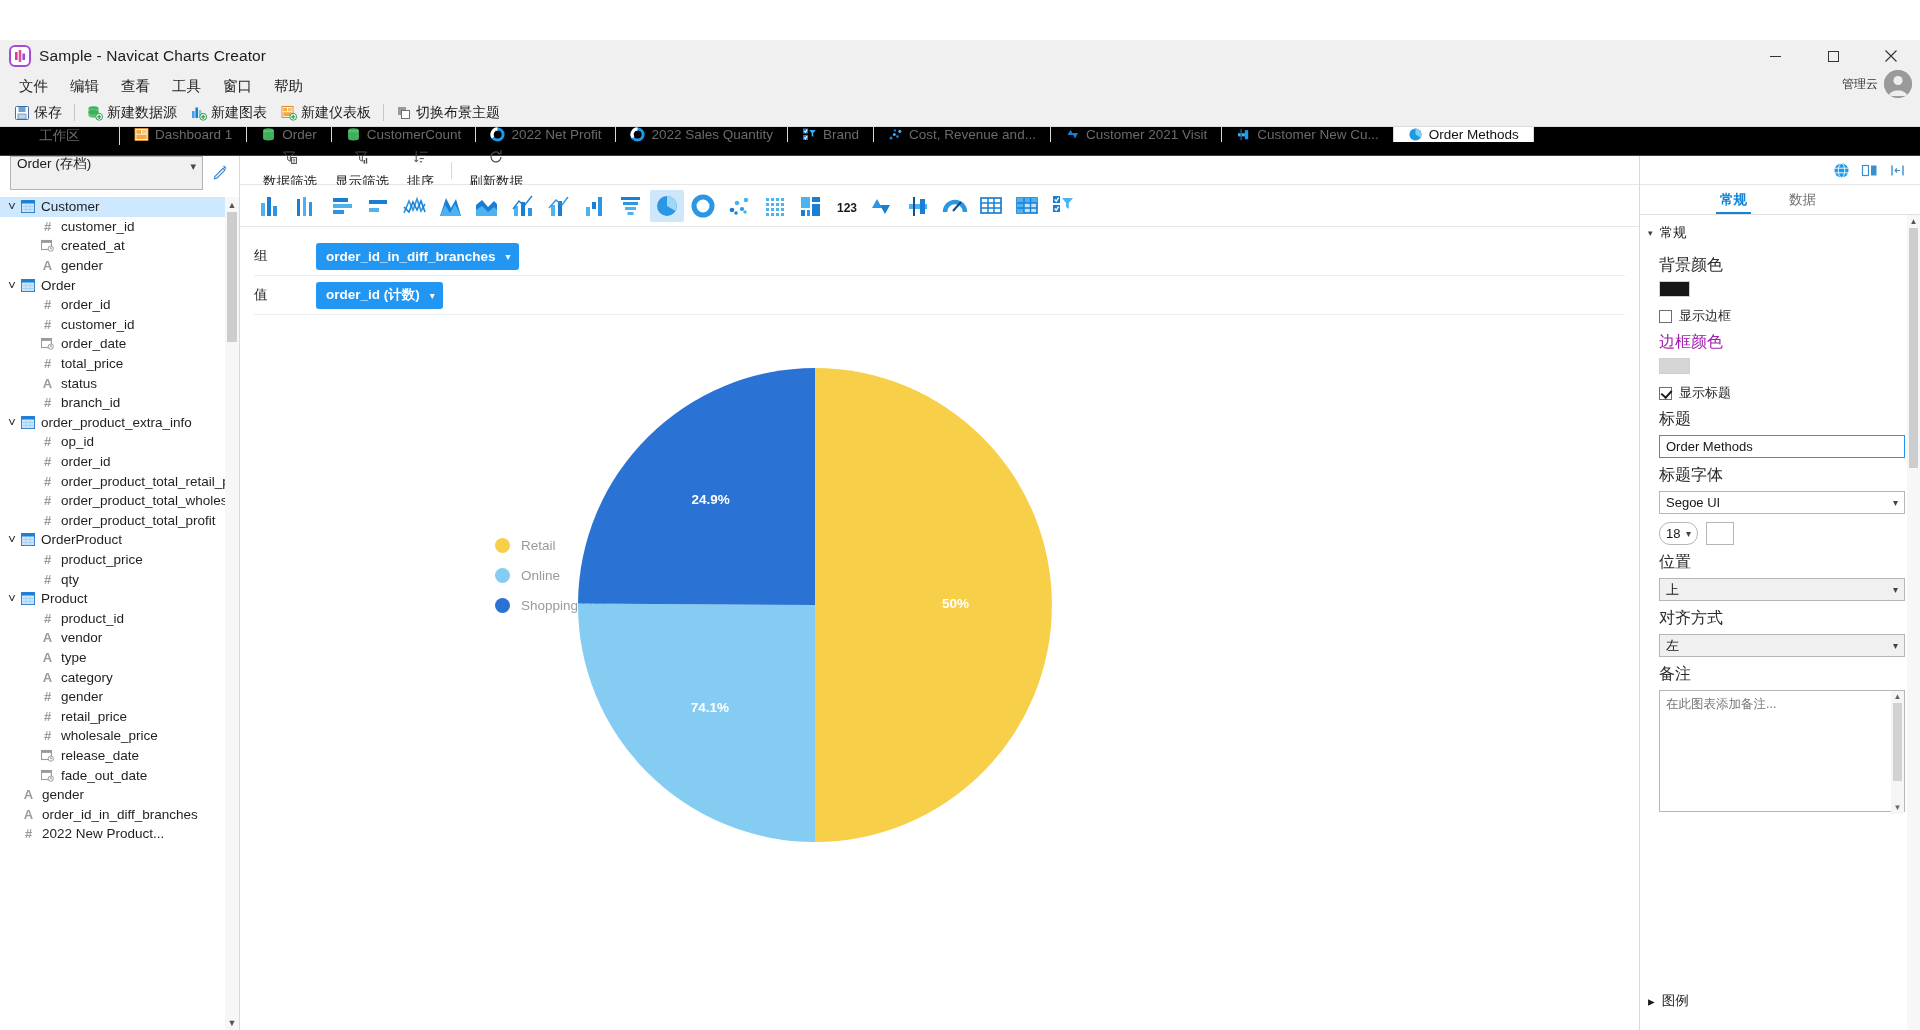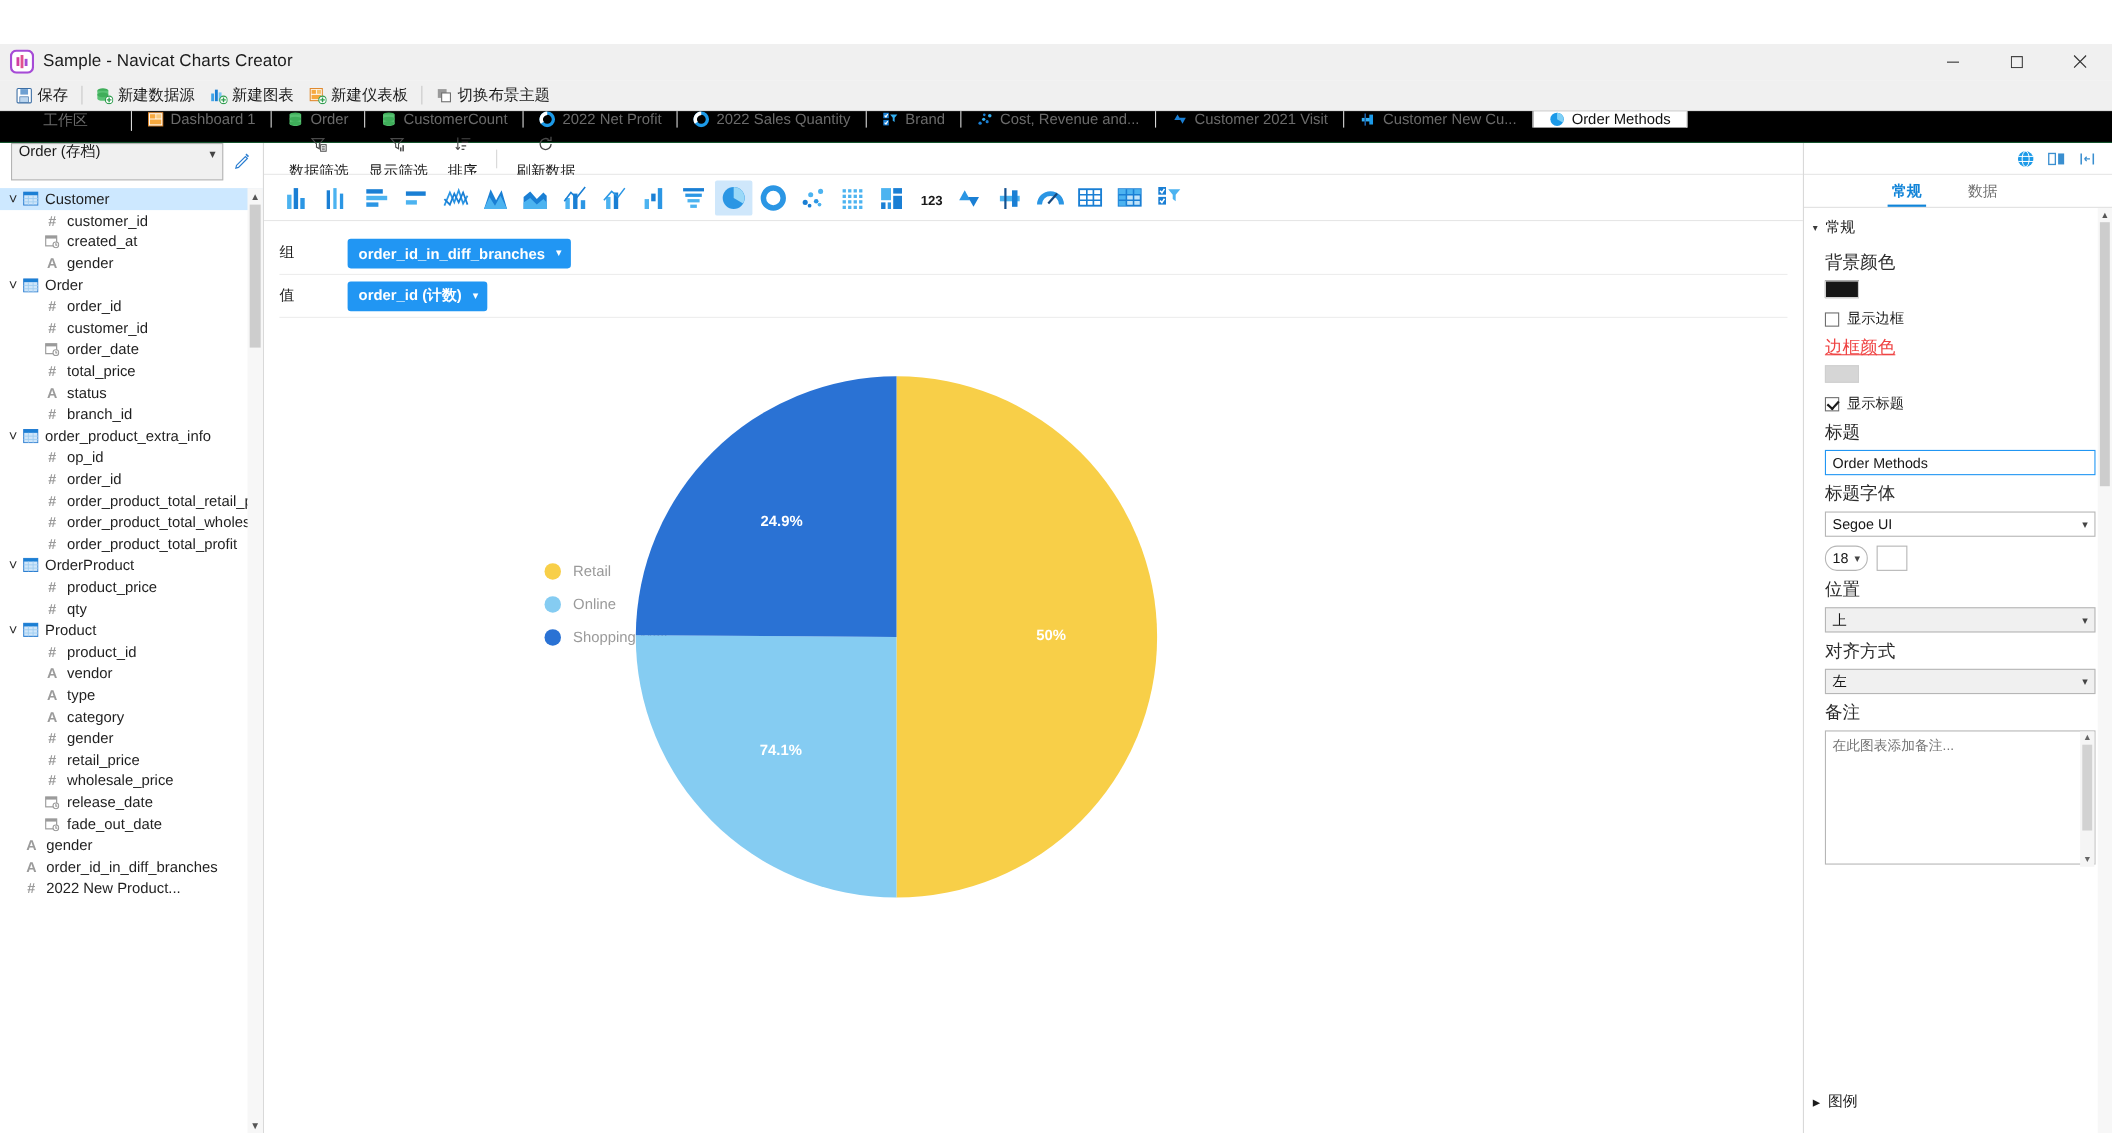--- a/index.html
+++ b/index.html
@@ -135,21 +135,21 @@
   .rtopic { width:22px; height:22px; display:flex; align-items:center; justify-content:center; cursor:default;}
   .rtabs { height:30px; display:flex; align-items:stretch; border-bottom:1px solid #e0e0e0; flex:0 0 30px; padding-left:76px; gap:34px;}
   .rtab { display:flex; align-items:center; font-size:13.5px; color:#6f6f6f; cursor:default; position:relative; padding:0 4px;}
   .rtab.active { color:#1184d8; font-weight:bold; }
   .rtab.active:after { content:''; position:absolute; left:0; right:0; bottom:0; height:2px; background:#1184d8; }
   .rbody { flex:1 1 auto; overflow:hidden; position:relative; padding:0 0 0 0; }
   .secthead { display:flex; align-items:center; gap:7px; padding:9px 0 6px 8px; font-size:13.5px; color:#1b1b1b; cursor:default;}
   .secthead .tri { font-size:9px; color:#3b3b3b; }
   .fgrp { padding:0 15px 0 19px; }
   .flabel { font-size:16px; color:#2b2b2b; margin:7px 0 5px 0; }
-  .flabel.dim { color:#ef4444;text-decoration:underline; }
+  .flabel.dim { color:#a21caf; }
   .swatch { width:31px; height:16px; background:#161616; border:1px solid #cfcfcf; }
   .swatch.grey { background:#d6d6d6; }
   .ckrow { display:flex; align-items:center; gap:7px; margin:10px 0 0 0; font-size:13px; color:#1e1e1e; cursor:default;}
   .ck { width:13px; height:13px; border:1px solid #6f6f6f; background:#fff; flex:0 0 13px; position:relative; }
   .ck.on:after { content:''; position:absolute; left:3px; top:0px; width:5px; height:8px; border:solid #1b1b1b; border-width:0 2px 2px 0; transform:rotate(42deg); }
   .tinput {
     width:100%; height:23px; border:1px solid #2196f3; background:#fff; font-size:13px;
     padding:0 6px; color:#161616; font-family:"Liberation Sans", sans-serif;
   }
   .selbox {
@@ -208,20 +208,38 @@
           </svg>
       </div>
       <div class="wb close">
         <svg width="12" height="12" viewBox="0 0 12 12">
             <path d="M0.5 0.5 L11.5 11.5 M11.5 0.5 L0.5 11.5" stroke="#333" stroke-width="1.1"></path>
           </svg>
       </div>
     </div>
   </div>
 
+  <div class="menubar">
+    <div class="mi">文件</div>
+    <div class="mi">编辑</div>
+    <div class="mi">查看</div>
+    <div class="mi">工具</div>
+    <div class="mi">窗口</div>
+    <div class="mi">帮助</div>
+    <div class="acct">
+      <span class="acct-label">管理云</span>
+      <span class="avatar">
+        <svg width="28" height="28" viewBox="0 0 28 28">
+          <circle cx="14" cy="14" r="14" fill="#9a9a9a"></circle>
+          <circle cx="14" cy="10.5" r="4.6" fill="#eee"></circle>
+          <path d="M4.5 26 C6 18.5 22 18.5 23.5 26 Z" fill="#eee"></path>
+        </svg>
+      </span>
+    </div>
+  </div>
 
   <div class="toolbar">
     <div class="tbtn">
       <span class="ic">
         <svg width="16" height="16" viewBox="0 0 16 16">
           <rect x="1.5" y="1.5" width="13" height="13" rx="1" fill="#fff" stroke="#3d6fa5"></rect>
           <rect x="4.5" y="2" width="7" height="5" fill="#6ea0d2"></rect>
           <rect x="4" y="9" width="8" height="5" fill="#bcd6ef" stroke="#3d6fa5" stroke-width=".6"></rect>
         </svg>
       </span>

